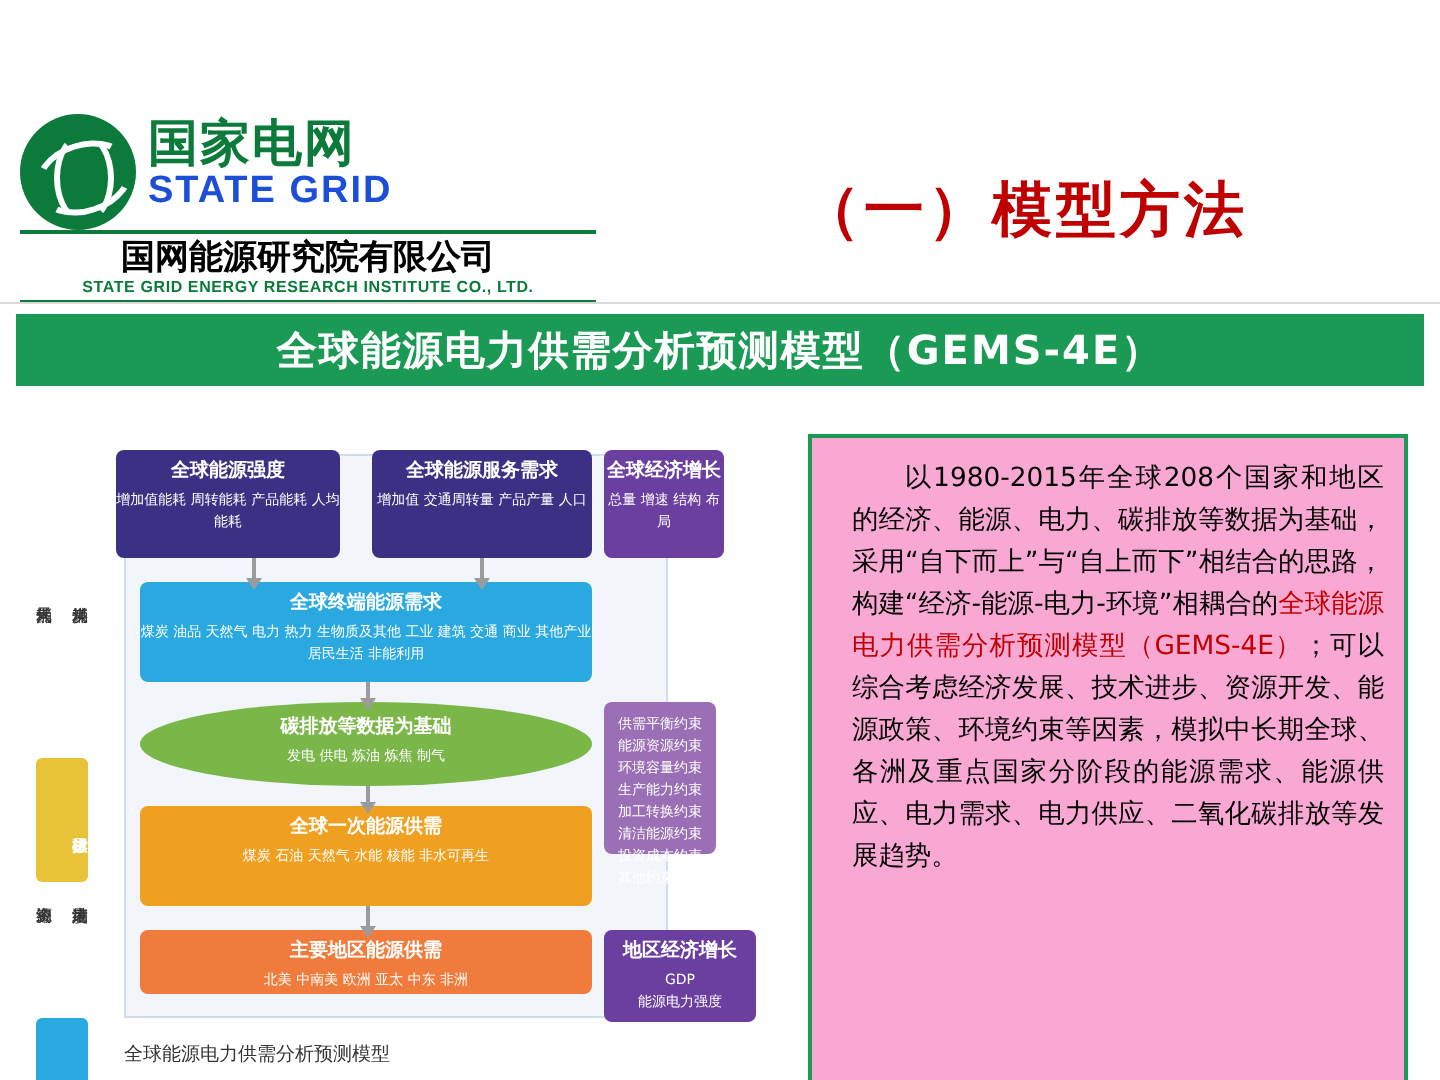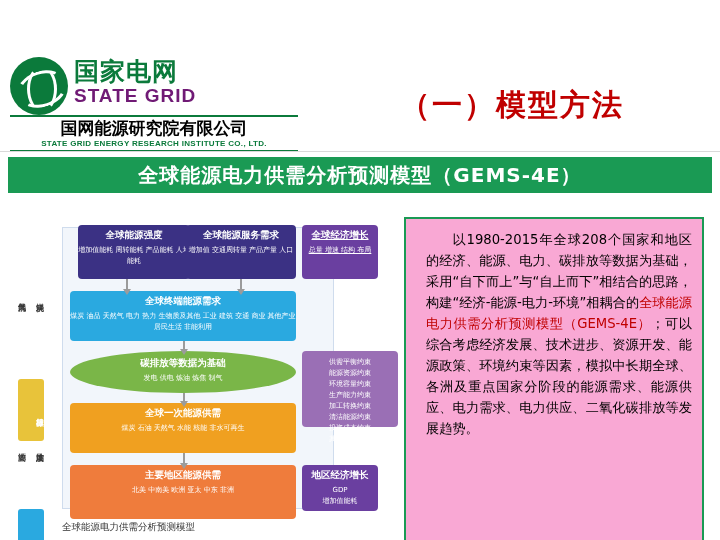--- a/index.html
+++ b/index.html
@@ -5,47 +5,47 @@
   html,body{margin:0;padding:0;}
   body{width:720px;height:540px;background:#ffffff;font-family:"Liberation Sans","DejaVu Sans",sans-serif;overflow:hidden;position:relative;}
   .slide{position:relative;width:720px;height:540px;margin-top:45px;}
 
   
   .logo-block{position:absolute;left:10px;top:8px;width:290px;height:92px;}
   .logo-mark{position:absolute;left:0;top:4px;width:58px;height:58px;border-radius:50%;background:#0b7a3b;}
   .logo-mark:after{content:"";position:absolute;left:7px;top:14px;width:44px;height:30px;border-radius:50%;border:3px solid #ffffff;border-left-color:transparent;border-right-color:transparent;transform:rotate(-18deg);}
   .logo-mark:before{content:"";position:absolute;left:17px;top:9px;width:24px;height:40px;border-radius:50%;border:3px solid #ffffff;border-top-color:transparent;border-bottom-color:transparent;}
   .logo-cn{position:absolute;left:64px;top:2px;font-size:25px;font-weight:bold;color:#0b7a3b;letter-spacing:1px;font-family:"DejaVu Sans",sans-serif;}
-  .logo-en{position:absolute;left:64px;top:32px;font-size:19px;font-weight:bold;color:#701a75;letter-spacing:1px;}
+  .logo-en{position:absolute;left:64px;top:32px;font-size:19px;font-weight:bold;color:#1d4ed8;letter-spacing:1px;}
   .logo-rule{position:absolute;left:0;top:62px;width:288px;height:2px;background:#0b7a3b;}
   .logo-cn2{position:absolute;left:0;top:64px;width:288px;text-align:center;font-size:17px;font-weight:bold;color:#000000;font-family:"DejaVu Sans",sans-serif;}
   .logo-en2{position:absolute;left:0;top:86px;width:288px;text-align:center;font-size:8px;font-weight:bold;color:#0b7a3b;letter-spacing:.3px;}
   .logo-rule2{position:absolute;left:0;top:97px;width:288px;height:2px;background:#0b7a3b;}
 
   .slide-title{position:absolute;left:400px;top:40px;font-size:30px;font-weight:bold;color:#c00000;font-family:"DejaVu Sans",sans-serif;letter-spacing:2px;}
 
   .green-bar{position:absolute;left:8px;top:112px;width:704px;height:36px;background:#1a9a54;}
   .green-bar span{display:block;line-height:36px;text-align:center;color:#ffffff;font-size:20px;font-weight:bold;font-family:"DejaVu Sans",sans-serif;letter-spacing:1px;}
 
   
   .diagram{position:absolute;left:14px;top:158px;width:380px;height:370px;}
   .blue-panel{position:absolute;left:48px;top:24px;width:270px;height:280px;background:#f2f6fb;border:1px solid #cfdced;}
 
   .box{position:absolute;box-sizing:border-box;border-radius:4px;color:#ffffff;text-align:center;font-family:"DejaVu Sans",sans-serif;}
   .box .t{font-size:9.5px;font-weight:bold;display:block;margin-top:4px;}
   .box .s{font-size:7px;display:block;margin-top:3px;line-height:11px;}
 
-  .b-intensity{left:64px;top:22px;width:112px;height:54px;background:#3b3184;}
+  .b-intensity{left:44px;top:22px;width:112px;height:54px;background:#3b3184;}
   .b-service{left:172px;top:22px;width:110px;height:54px;background:#3b3184;}
-  .b-econ{left:288px;top:22px;width:76px;height:54px;background:#6a3fa0;text-decoration:underline;}
+  .b-econ{left:288px;top:22px;width:60px;height:54px;background:#6a3fa0;}
   .b-terminal{left:56px;top:88px;width:226px;height:50px;background:#2aa9e0;}
   .b-convert{left:56px;top:148px;width:226px;height:42px;background:#7ab648;border-radius:50%/50%;}
   .b-primary{left:56px;top:200px;width:226px;height:50px;background:#f0a020;}
-  .b-region{left:56px;top:262px;width:226px;height:54px;background:#ef7c3c;}
-  .b-constraint{left:288px;top:148px;width:96px;height:76px;background:#9a6fb5;}
+  .b-region{left:56px;top:262px;width:226px;height:32px;background:#ef7c3c;}
+  .b-constraint{left:288px;top:148px;width:56px;height:76px;background:#9a6fb5;}
   .b-regecon{left:288px;top:262px;width:76px;height:46px;background:#6a3fa0;}
 
   .b-convert .t{margin-top:6px;}
 
   .left-strip{position:absolute;left:0px;top:88px;width:42px;height:220px;}
   .strip-txt{position:absolute;font-size:8px;color:#333;writing-mode:vertical-rl;text-orientation:upright;line-height:11px;font-family:"DejaVu Sans",sans-serif;}
   .st1{left:2px;top:6px;height:70px;}
   .st2{left:20px;top:6px;height:70px;}
   .carbon{position:absolute;left:4px;top:88px;width:26px;height:62px;background:#e8c33a;border-radius:3px;color:#fff;font-size:8px;writing-mode:vertical-rl;text-orientation:upright;text-align:center;padding-top:3px;box-sizing:border-box;font-family:"DejaVu Sans",sans-serif;}
   .st3{left:2px;top:156px;height:58px;}
@@ -141,21 +141,21 @@
 环境容量约束
 生产能力约束
 加工转换约束
 清洁能源约束
 投资成本约束
 其他约束条件</span>
     </div>
     <div class="box b-regecon">
       <span class="t">地区经济增长</span>
       <span class="s" style="white-space:pre-line;">GDP
-增加值能耗</span>
+能源电力强度</span>
     </div>
 
     <div class="arrow v" style="left:112px;top:76px;height:10px;"></div>
     <div class="arrow v" style="left:226px;top:76px;height:10px;"></div>
     <div class="arrow v" style="left:169px;top:138px;height:8px;"></div>
     <div class="arrow v" style="left:169px;top:190px;height:8px;"></div>
     <div class="arrow v" style="left:169px;top:250px;height:10px;"></div>
 
     <div class="diag-caption">全球能源电力供需分析预测模型</div>
   </div>

